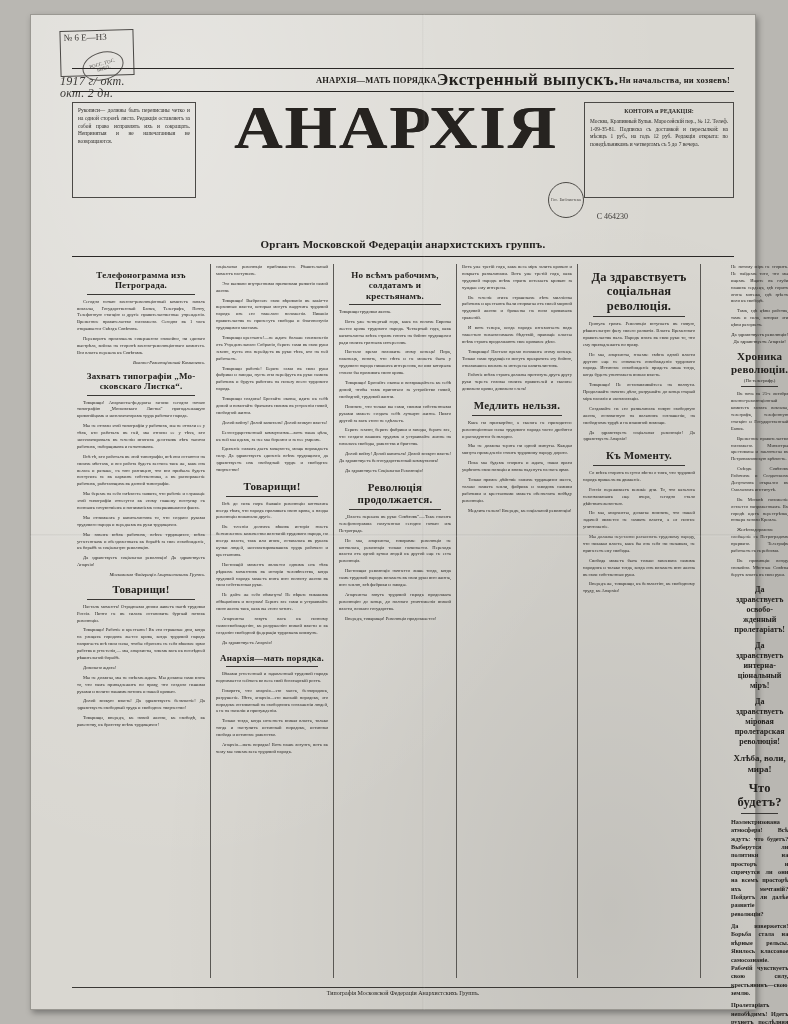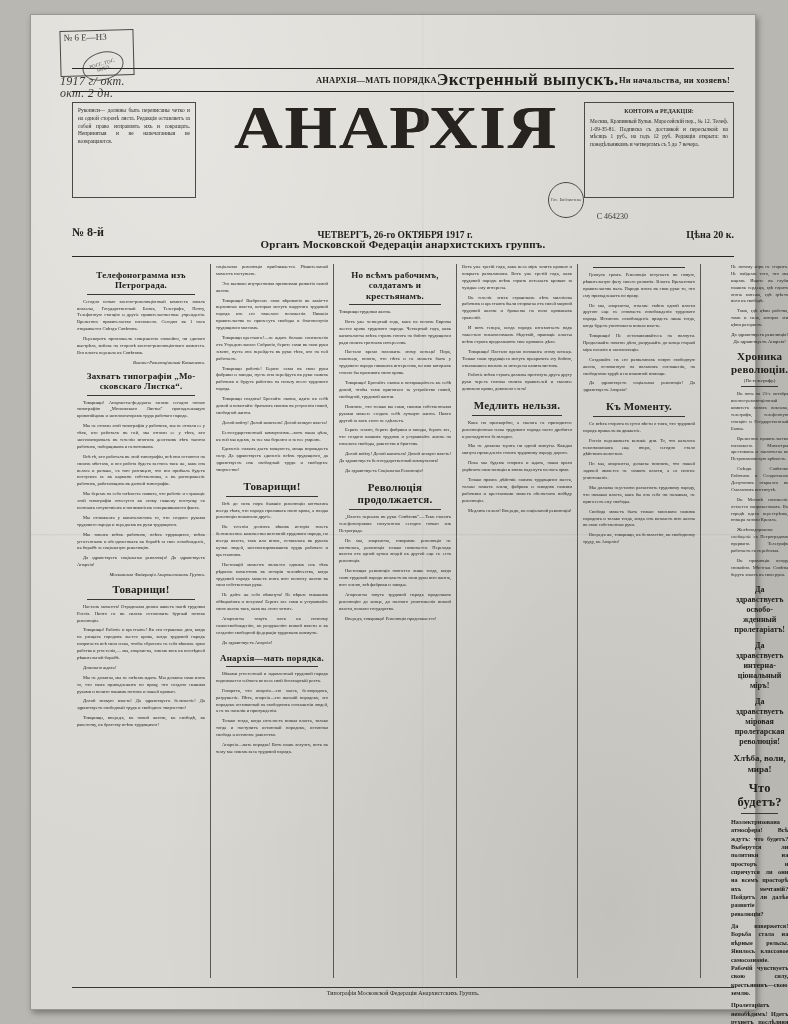--- a/index.html
+++ b/index.html
@@ -165,25 +165,20 @@
         <div class="hbox right">
           <span class="hb-title">КОНТОРА и РЕДАКЦІЯ:</span>
           <span>Москва, Крапивный Бульв. Маро­сейскій пер., № 12. Телеф. 1-09-35-81. Подписка съ доставкой и пересылкой: на мѣсяцъ 1 руб., на годъ 12 руб. Редакція открыта: по понедѣльникамъ и четвергамъ съ 5 до 7 вечера.</span>
         </div>
         <div class="round-seal">
           <span>Гос. Библиотека</span>
         </div>
         <div class="sub-hand">С 464230</div>
       </div>
 
-      <div class="issueline">
-        <div class="num">№ 8-й</div>
-        <div class="date">ЧЕТВЕРГЪ, 26-го ОКТЯБРЯ 1917 г.</div>
-        <div class="price">Цѣна 20 к.</div>
-      </div>
       <div class="organ">Органъ Московской Федераціи анархистскихъ группъ.</div>
       <div class="rule" style="top:232px;"></div>
 
       <div class="cols">
 
         <div class="col c1">
           <h2 class="hd">Телефонограмма изъ Петрограда.</h2>
           <div class="hr-s"></div>
           <p class="body lead">Сегодня ночью военно-революціонный комитетъ занялъ вокзалы, Государственный Банкъ, Телеграфъ, Почту, Телефонную станцію и другіе правительственные учрежденія. Временное правительство низложено. Сегодня въ 1 часъ открывается Съѣздъ Совѣтовъ.</p>
           <p class="body lead">Переворотъ произошелъ совершенно спокойно, ни единаго выстрѣла, войска на сторонѣ военно-революціоннаго комитета. Вся власть перешла къ Совѣтамъ.</p>
@@ -269,20 +264,21 @@
           <h2 class="hd big">Медлить нельзя.</h2>
           <div class="hr-s"></div>
           <p class="body lead">Какъ ни прискорбно, а сказать не при­ходится: революціонныя силы трудового народа часто дробятся и расходуются безплодно.</p>
           <p class="body lead">Мы не должны терять ни одной минуты. Каждая минута промедленія стоитъ трудовому народу дорого.</p>
           <p class="body lead">Пока мы будемъ спорить и ждать, наши враги укрѣпятъ свои позиціи и вновь наденутъ на насъ ярмо.</p>
           <p class="body lead">Только прямое дѣйствіе самихъ трудящихся массъ, только захватъ земли, фабрикъ и заводовъ самими рабочими и крестьянами можетъ обезпечить побѣду революціи.</p>
           <p class="body lead">Медлить нельзя! Впередъ, къ соціальной революціи!</p>
         </div>
 
         <div class="col c5">
+          <h2 class="hd xbig">Да здравствуетъ соціальная револю­ція.</h2>
           <div class="hr-s"></div>
           <p class="body lead">Грянулъ громъ. Революція вступаетъ въ новую, рѣшительную фазу своего развитія. Власть Временнаго правительства пала. Народъ взялъ въ свои руки то, что ему принадлежитъ по праву.</p>
           <p class="body lead">Но мы, анархисты, знаемъ: смѣна одной власти другою еще не означаетъ освобожденія трудового народа. Истинное освобожденіе придетъ лишь тогда, когда будетъ уничтожена всякая власть.</p>
           <p class="body lead">Товарищи! Не останавливайтесь на полпути. Продолжайте начатое дѣло, разрушайте до конца старый міръ насилія и эксплоатаціи.</p>
           <p class="body lead">Создавайте на его развалинахъ новую свободную жизнь, основанную на вольномъ соглашеніи, на свободномъ трудѣ и на взаимной помощи.</p>
           <p class="body lead">Да здравствуетъ соціальная революція! Да здравствуетъ Анархія!</p>
 
           <h2 class="hd big">Къ Моменту.</h2>
           <div class="hr-s"></div>
           <p class="body lead">Со всѣхъ сторонъ несутся вѣсти о томъ, что трудовой народъ пришелъ въ движеніе.</p>

